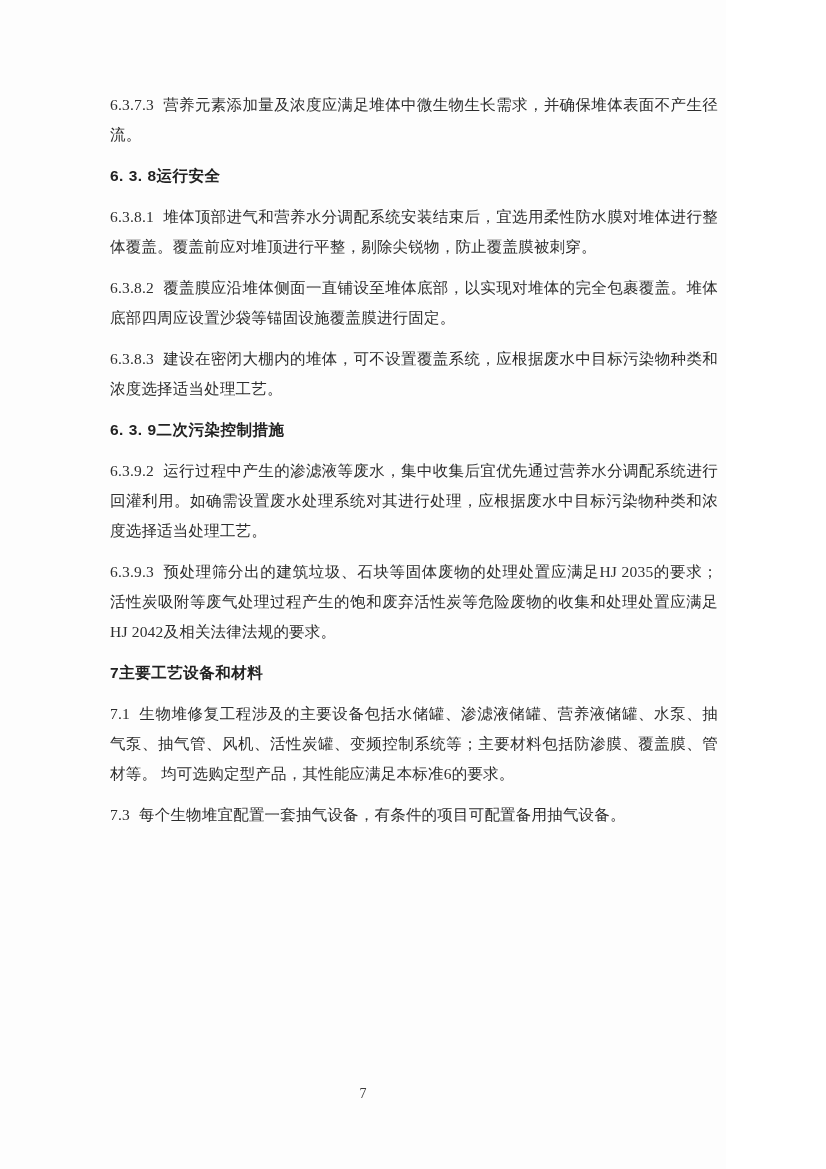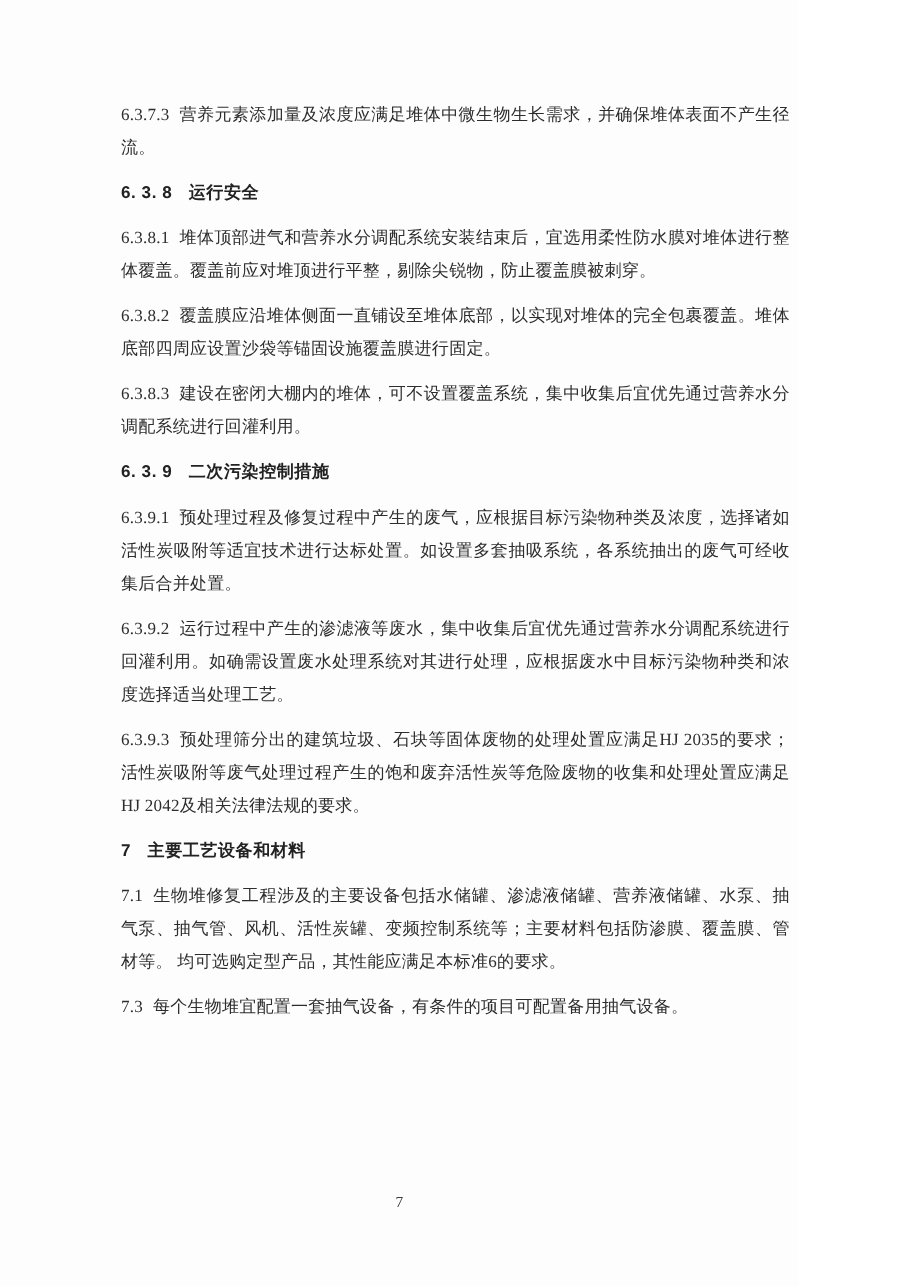--- a/index.html
+++ b/index.html
@@ -36,21 +36,20 @@
   .heading {
     margin: 3px 0 11px 0;
     font-family: "Liberation Sans", "DejaVu Sans", sans-serif;
     font-weight: bold;
     font-size: 15.5px;
     line-height: 30px;
     color: #222222;
     letter-spacing: 0.5px;
   }
   .heading .num {
-    margin-right: 15px;
     white-space: nowrap;
   }
   .page-number {
     position: absolute;
     left: 0;
     bottom: 66px;
     width: 100%;
     text-align: center;
     font-size: 14px;
     line-height: 18px;
@@ -66,25 +65,24 @@
     <p class="para"><span class="num">6.3.7.3</span><span>营养元素添加量及浓度应满足堆体中微生物生长需求，并确保堆体表面不产生径流。</span></p>
 
 
 
     <h3 class="heading"><span class="num">6. 3. 8</span><span>运行安全</span></h3>
 
     <p class="para"><span class="num">6.3.8.1</span><span>堆体顶部进气和营养水分调配系统安装结束后，宜选用柔性防水膜对堆体进行整体覆盖。覆盖前应对堆顶进行平整，剔除尖锐物，防止覆盖膜被刺穿。</span></p>
 
     <p class="para"><span class="num">6.3.8.2</span><span>覆盖膜应沿堆体侧面一直铺设至堆体底部，以实现对堆体的完全包裹覆盖。堆体底部四周应设置沙袋等锚固设施覆盖膜进行固定。</span></p>
 
-    <p class="para"><span class="num">6.3.8.3</span><span>建设在密闭大棚内的堆体，可不设置覆盖系统，集中收集后宜优先通过营养水分调配系统进行回灌利用。</span></p>
+    <p class="para"><span class="num">6.3.8.3</span><span>建设在密闭大棚内的堆体，可不设置覆盖系统，应根据废水中目标污染物种类和浓度选择适当处理工艺。</span></p>
 
     <h3 class="heading"><span class="num">6. 3. 9</span><span>二次污染控制措施</span></h3>
 
-    <p class="para"><span class="num">6.3.9.1</span><span>预处理过程及修复过程中产生的废气，应根据目标污染物种类及浓度，选择诸如活性炭吸附等适宜技术进行达标处置。如设置多套抽吸系统，各系统抽出的废气可经收集后合并处置。</span></p>
 
     <p class="para"><span class="num">6.3.9.2</span><span>运行过程中产生的渗滤液等废水，集中收集后宜优先通过营养水分调配系统进行回灌利用。如确需设置废水处理系统对其进行处理，应根据废水中目标污染物种类和浓度选择适当处理工艺。</span></p>
 
     <p class="para"><span class="num">6.3.9.3</span><span>预处理筛分出的建筑垃圾、石块等固体废物的处理处置应满足HJ 2035的要求；活性炭吸附等废气处理过程产生的饱和废弃活性炭等危险废物的收集和处理处置应满足HJ 2042及相关法律法规的要求。</span></p>
 
     <h3 class="heading"><span class="num">7</span><span>主要工艺设备和材料</span></h3>
 
     <p class="para"><span class="num">7.1</span><span>生物堆修复工程涉及的主要设备包括水储罐、渗滤液储罐、营养液储罐、水泵、抽气泵、抽气管、风机、活性炭罐、变频控制系统等；主要材料包括防渗膜、覆盖膜、管材等。 均可选购定型产品，其性能应满足本标准6的要求。</span></p>
 
 

